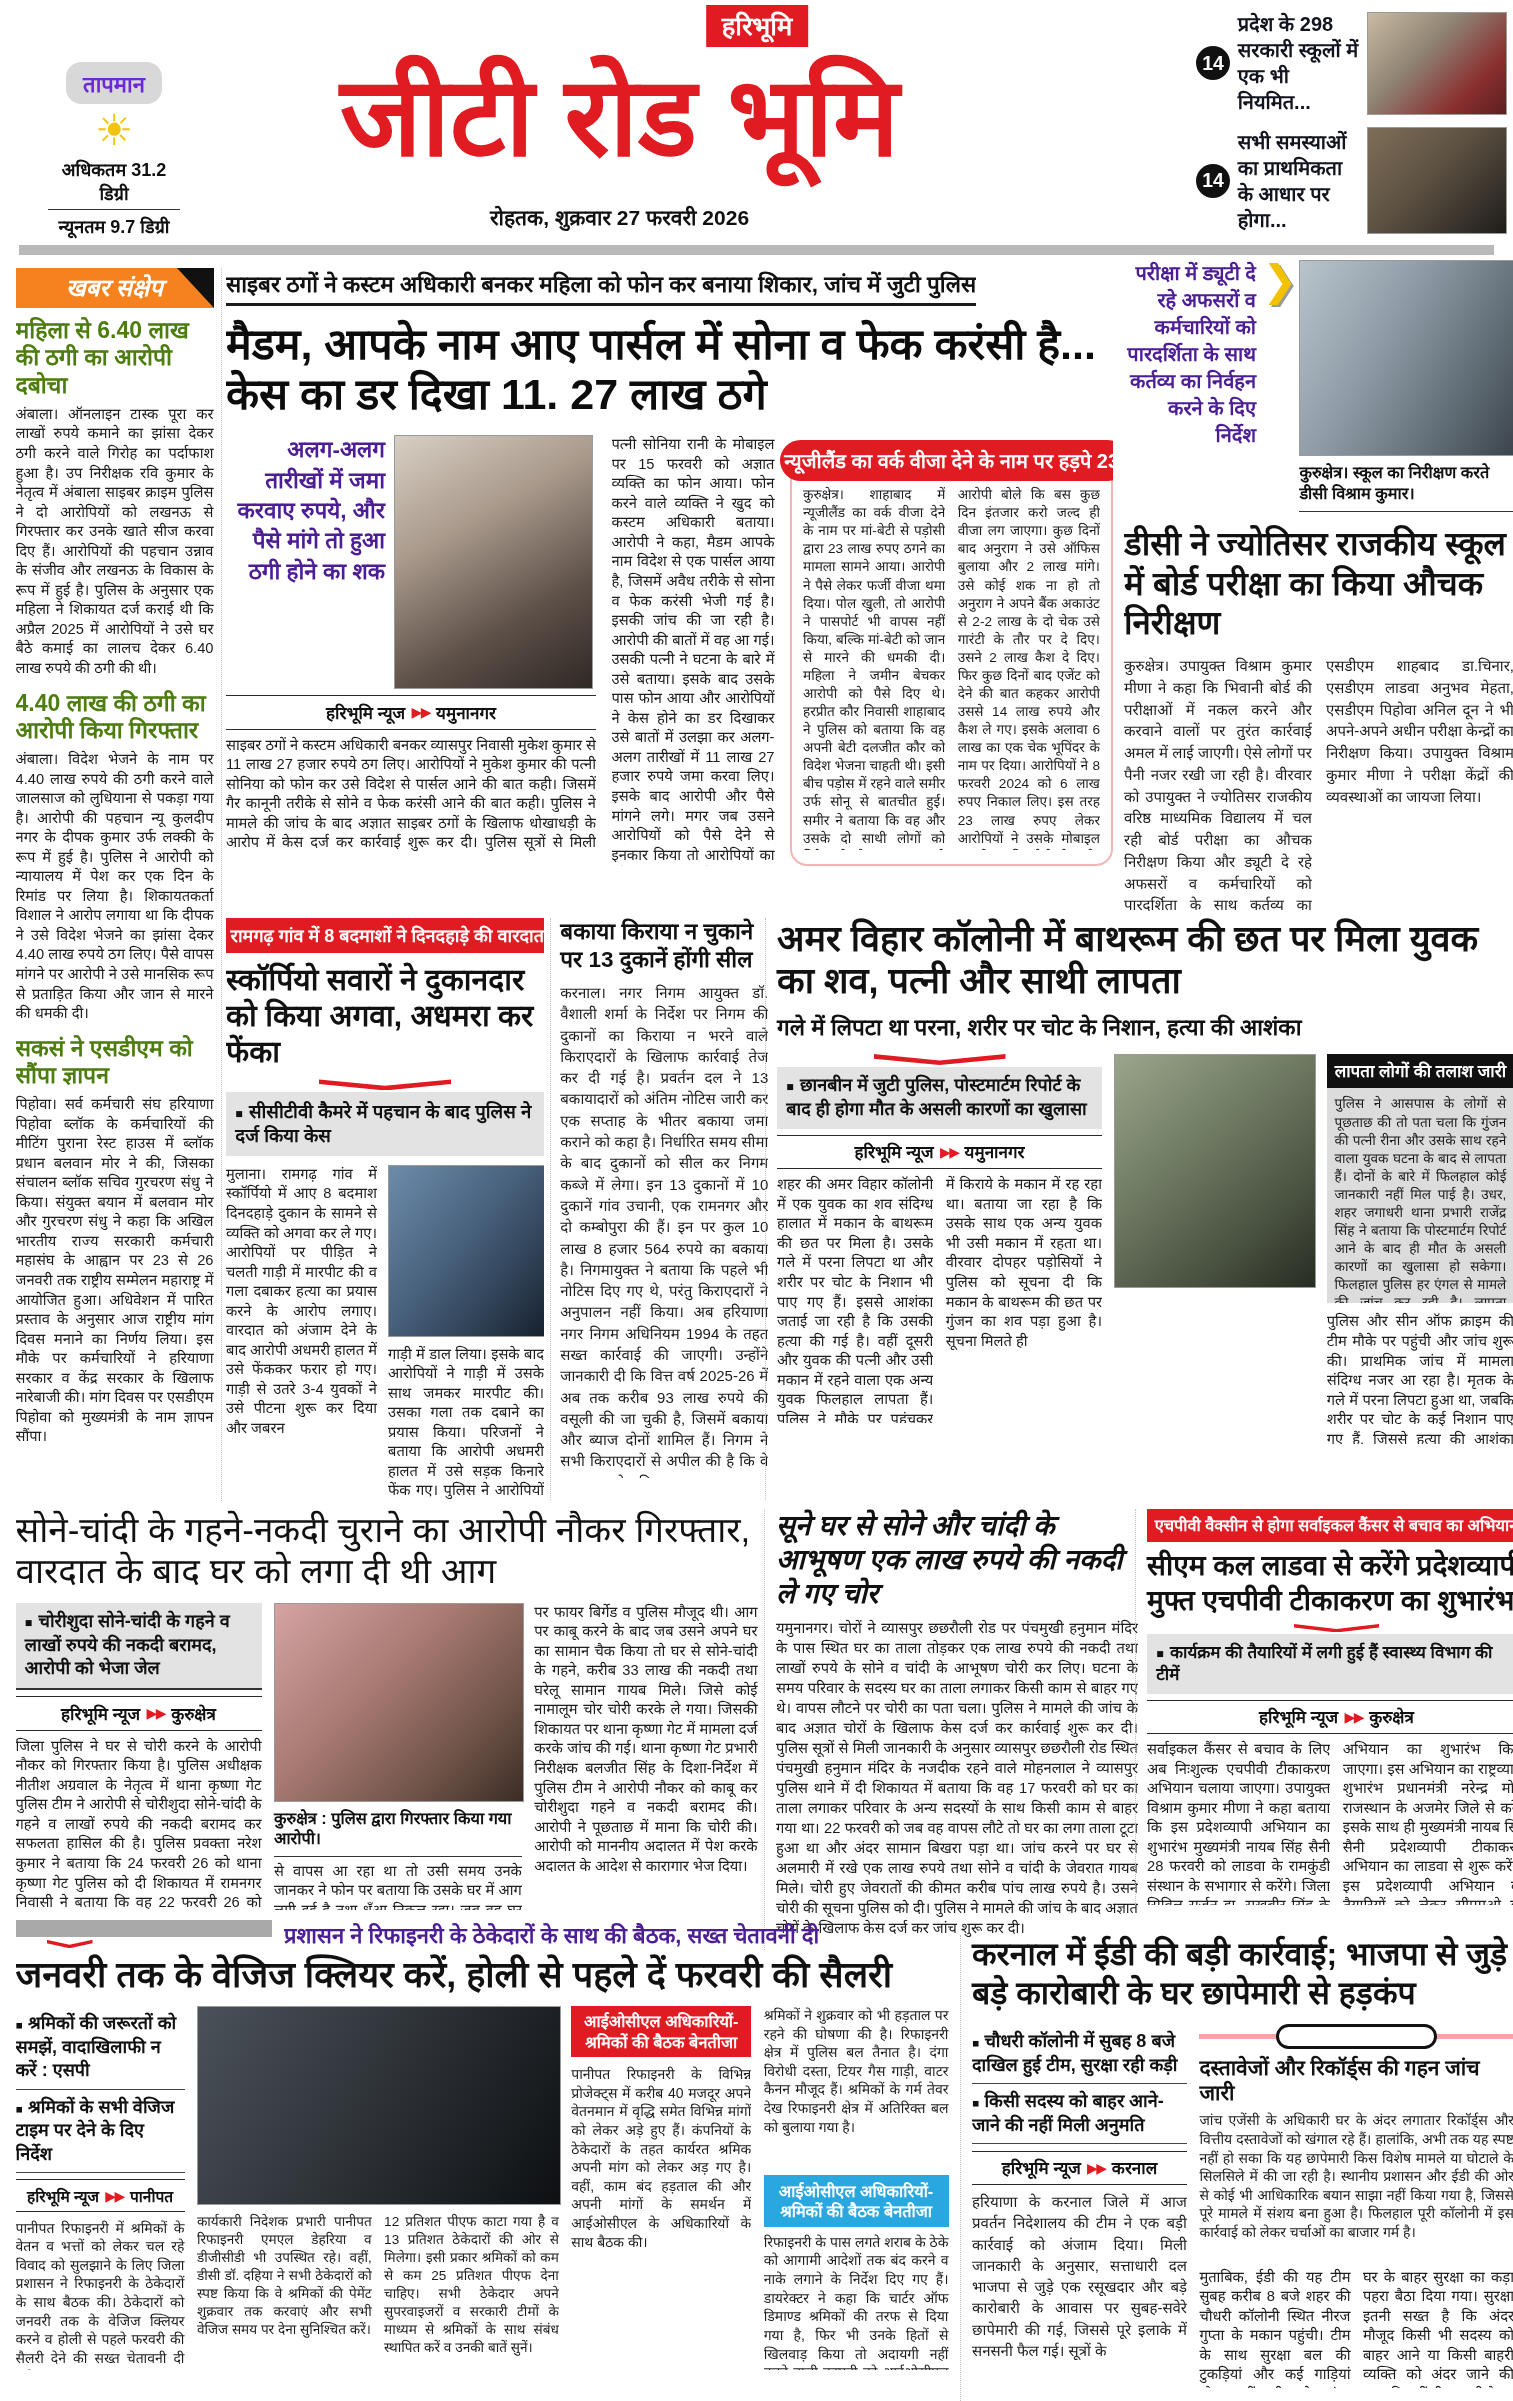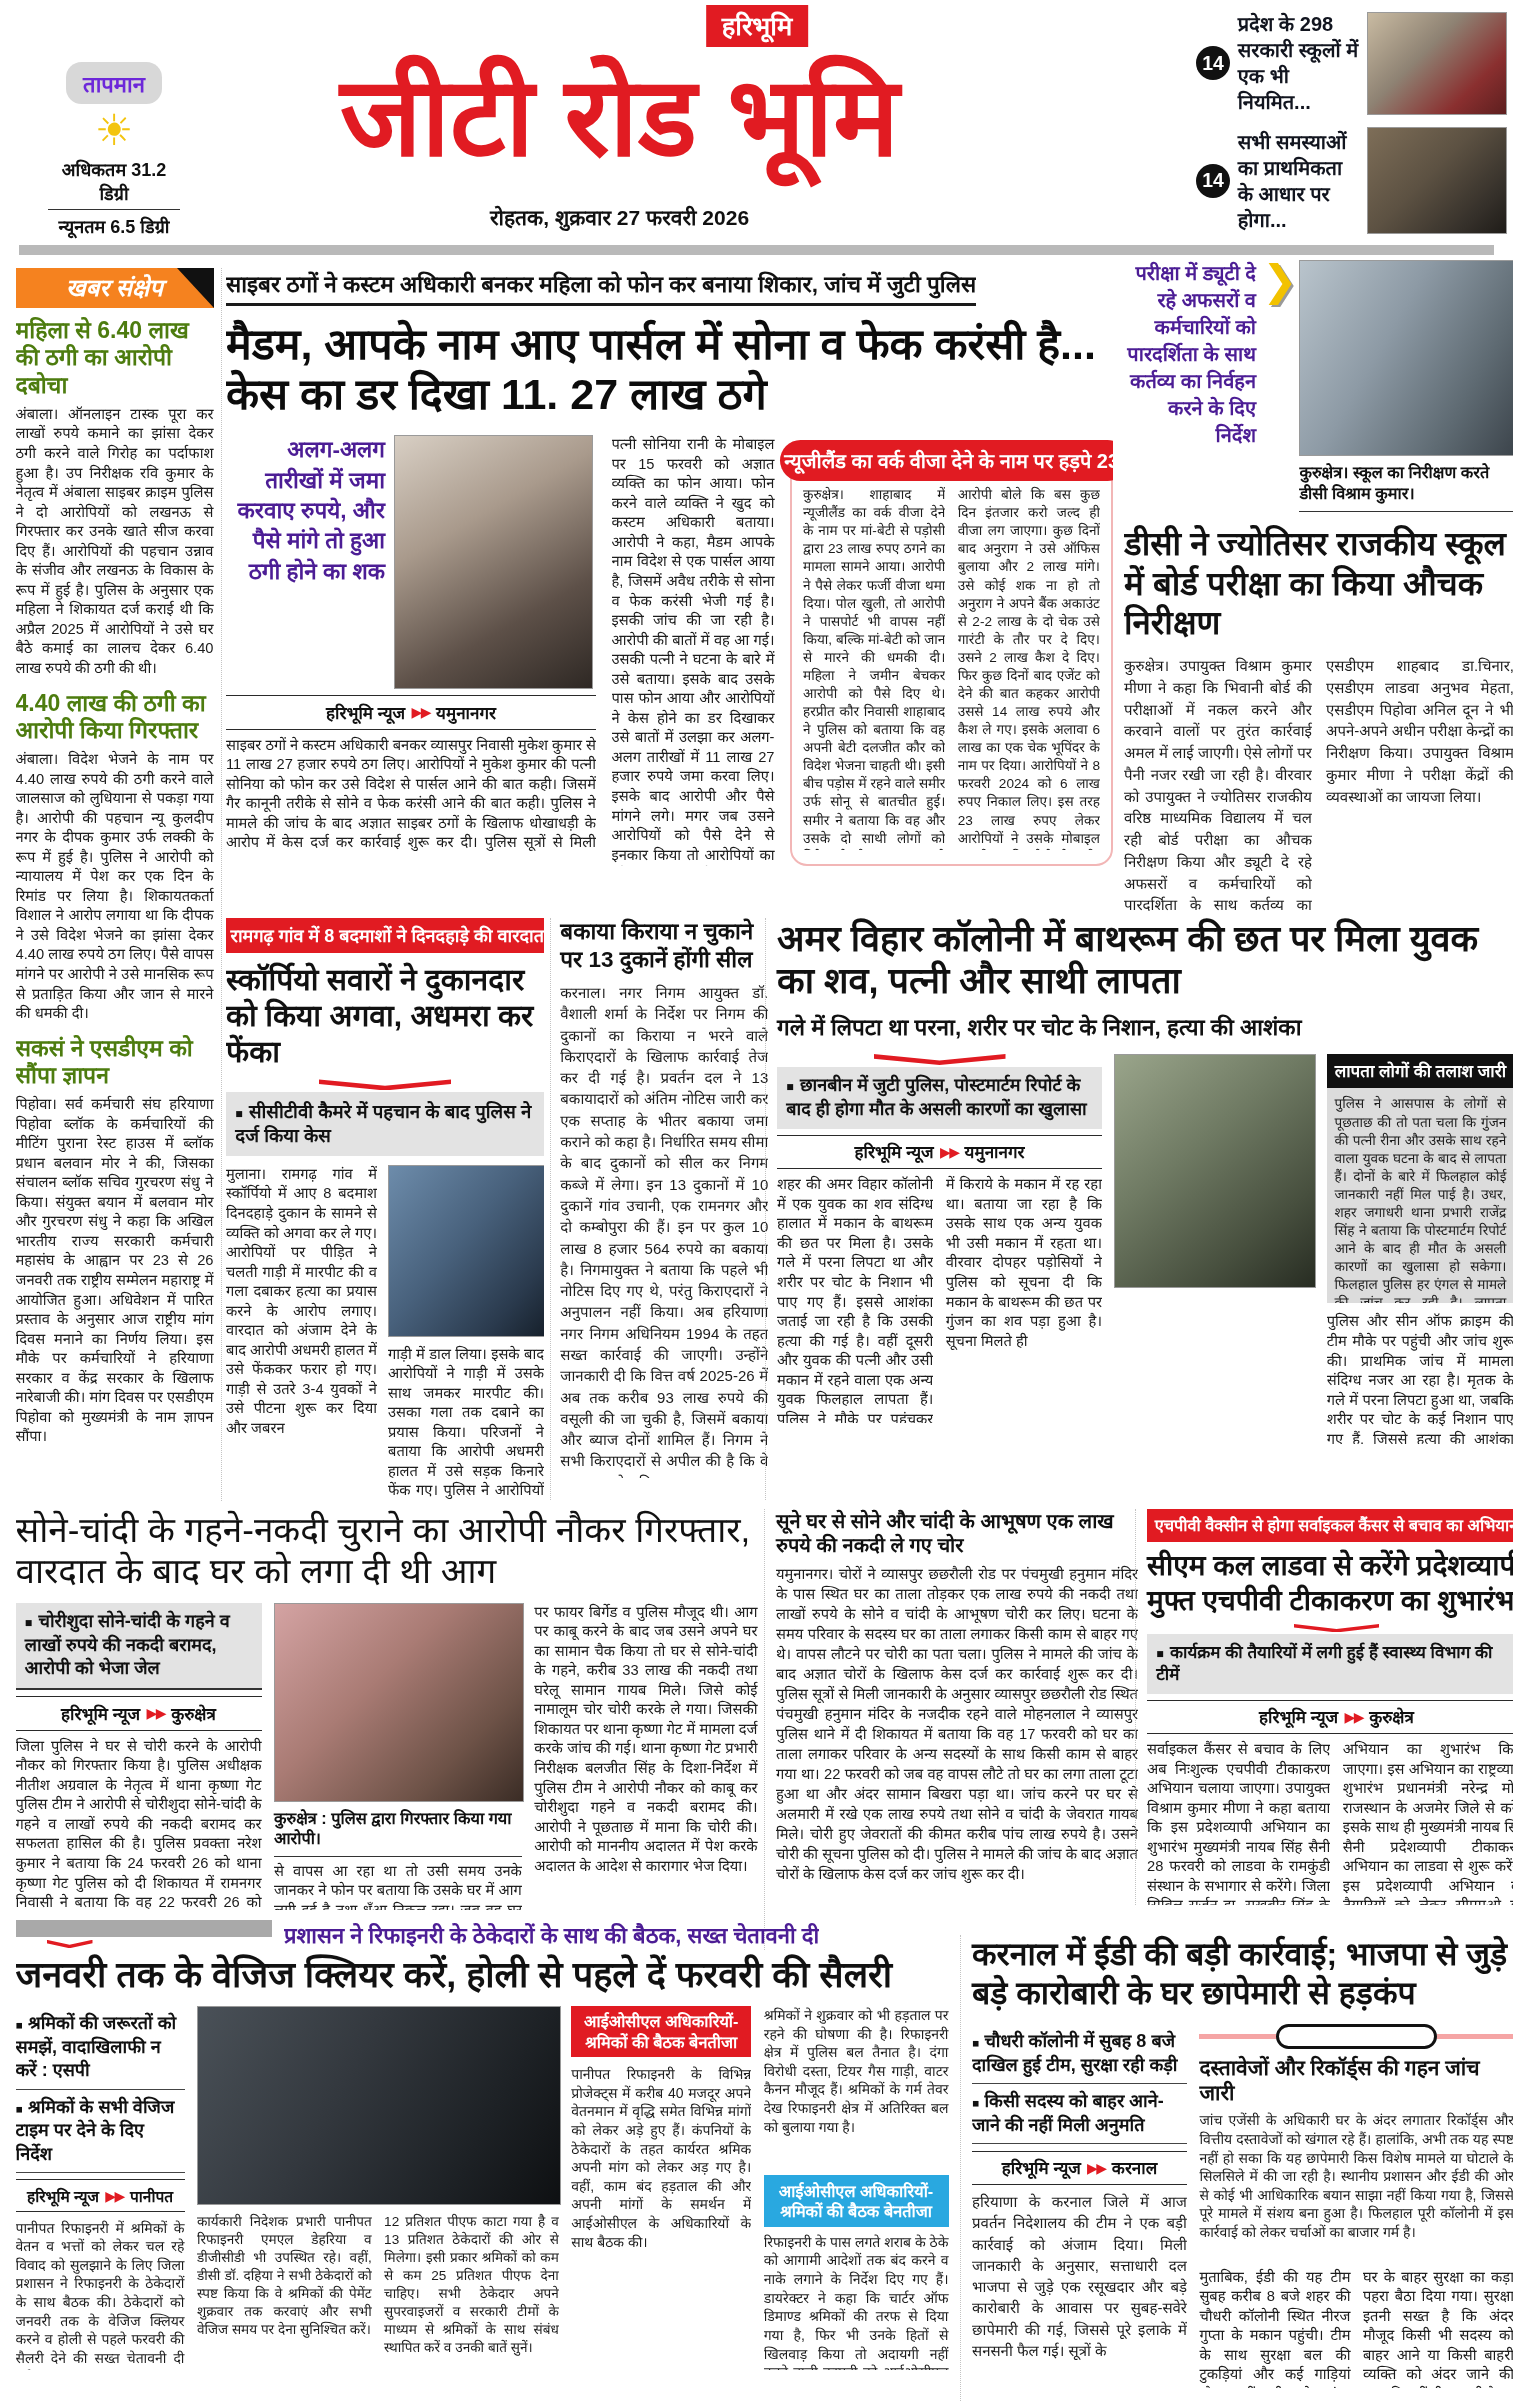--- a/index.html
+++ b/index.html
@@ -28,21 +28,21 @@
 </head>
 <body>
 
 <div id="page">
 
   <div class="abs" style="left:0;top:0;width:1514px;height:257px;">
     <div class="abs" style="left:48px;top:62px;width:132px;text-align:center;">
       <div style="display:inline-block;background:#d8d8d8;border-radius:15.5px;padding:6px 17px;color:#6d28d9;font-weight:bold;font-size:22px;">तापमान</div>
       <div style="font-size:43px;color:#f3c40f;line-height:1.1;margin:3.1px 0;">☀</div>
       <div style="font-size:18px;font-weight:bold;border-bottom:1.5px solid #333;padding-bottom:3.9px;">अधिकतम 31.2 डिग्री</div>
-      <div style="font-size:18px;font-weight:bold;padding-top:3.9px;">न्यूनतम 6.5 डिग्री</div>
+      <div style="font-size:18px;font-weight:bold;padding-top:3.9px;">न्यूनतम 9.7 डिग्री</div>
     </div>
 
     <div class="abs" style="left:50%;top:4.6px;transform:translateX(-50%);background:#e11b22;color:#fff;font-size:25.6px;font-weight:bold;padding:3.9px 15.5px;">हरिभूमि</div>
     <div class="abs" style="left:116px;top:37px;width:1007px;text-align:center;font-size:110px;font-weight:bold;color:#e11b22;line-height:1.45;white-space:nowrap;overflow:hidden;">जीटी रोड भूमि</div>
     <div class="abs" style="left:116px;top:203px;width:1007px;text-align:center;font-size:21px;font-weight:bold;">रोहतक, शुक्रवार 27 फरवरी 2026</div>
 
     <div class="abs" style="left:1196px;top:11px;width:311px;">
       <div style="display:flex;align-items:center;gap:7.7px;margin-bottom:12.4px;">
         <span style="flex:none;width:34px;height:34px;background:#111;color:#fff;border-radius:50%;display:flex;align-items:center;justify-content:center;font-size:19.4px;font-weight:bold;">14</span>
         <span style="width:124px;font-size:20px;font-weight:bold;color:#12151f;line-height:1.3;">प्रदेश के 298 सरकारी स्कूलों में एक भी नियमित...</span>
@@ -192,21 +192,21 @@
       <div style="width:248px;flex:none;">
         <div class="photo" style="width:100%;height:197px;background:linear-gradient(135deg,#d4a3a3 0%,#a97b74 40%,#6d5247 75%,#3a2c25 100%);"></div>
         <div class="caption">कुरुक्षेत्र : पुलिस द्वारा गिरफ्तार किया गया आरोपी।</div>
         <div class="bodytxt" style="margin-top:4.6px;height:62px;">से वापस आ रहा था तो उसी समय उनके जानकर ने फोन पर बताया कि उसके घर में आग लगी हुई है तथा धुँआ निकल रहा। जब वह घर पहुंचा तो वहां</div>
       </div>
       <div class="bodytxt" style="flex:1;height:100%;">पर फायर बिर्गेड व पुलिस मौजूद थी। आग पर काबू करने के बाद जब उसने अपने घर का सामान चैक किया तो घर से सोने-चांदी के गहने, करीब 33 लाख की नकदी तथा घरेलू सामान गायब मिले। जिसे कोई नामालूम चोर चोरी करके ले गया। जिसकी शिकायत पर थाना कृष्णा गेट में मामला दर्ज करके जांच की गई। थाना कृष्णा गेट प्रभारी निरीक्षक बलजीत सिंह के दिशा-निर्देश में पुलिस टीम ने आरोपी नौकर को काबू कर चोरीशुदा गहने व नकदी बरामद की। आरोपी ने पूछताछ में माना कि चोरी की। आरोपी को माननीय अदालत में पेश करके अदालत के आदेश से कारागार भेज दिया।</div>
     </div>
   </div>
 
   <div class="abs dotl" style="left:764px;top:1509px;width:362px;height:441px;overflow:hidden;padding-left:11px;">
-    <div style="font-size:20px;font-weight:bold;line-height:1.22;">सूने घर से सोने और चांदी के आभूषण एक लाख रुपये की नकदी ले गए चोर</div>
+    <div style="font-size:28px;font-weight:bold;line-height:1.22;font-style:italic;">सूने घर से सोने और चांदी के आभूषण एक लाख रुपये की नकदी ले गए चोर</div>
     <div class="bodytxt" style="margin-top:7.7px;font-size:14.7px;line-height:1.36;height:372px;">यमुनानगर। चोरों ने व्यासपुर छछरौली रोड पर पंचमुखी हनुमान मंदिर के पास स्थित घर का ताला तोड़कर एक लाख रुपये की नकदी तथा लाखों रुपये के सोने व चांदी के आभूषण चोरी कर लिए। घटना के समय परिवार के सदस्य घर का ताला लगाकर किसी काम से बाहर गए थे। वापस लौटने पर चोरी का पता चला। पुलिस ने मामले की जांच के बाद अज्ञात चोरों के खिलाफ केस दर्ज कर कार्रवाई शुरू कर दी। पुलिस सूत्रों से मिली जानकारी के अनुसार व्यासपुर छछरौली रोड स्थित पंचमुखी हनुमान मंदिर के नजदीक रहने वाले मोहनलाल ने व्यासपुर पुलिस थाने में दी शिकायत में बताया कि वह 17 फरवरी को घर का ताला लगाकर परिवार के अन्य सदस्यों के साथ किसी काम से बाहर गया था। 22 फरवरी को जब वह वापस लौटे तो घर का लगा ताला टूटा हुआ था और अंदर सामान बिखरा पड़ा था। जांच करने पर घर से अलमारी में रखे एक लाख रुपये तथा सोने व चांदी के जेवरात गायब मिले। चोरी हुए जेवरातों की कीमत करीब पांच लाख रुपये है। उसने चोरी की सूचना पुलिस को दी। पुलिस ने मामले की जांच के बाद अज्ञात चोरों के खिलाफ केस दर्ज कर जांच शुरू कर दी।</div>
   </div>
 
   <div class="abs dotl" style="left:1135px;top:1509px;width:379px;height:396px;overflow:hidden;padding-left:11px;">
     <div class="kickerbar" style="font-size:16.3px;">एचपीवी वैक्सीन से होगा सर्वाइकल कैंसर से बचाव का अभियान</div>
     <div style="font-size:28px;font-weight:bold;line-height:1.22;margin-top:7.7px;">सीएम कल लाडवा से करेंगे प्रदेशव्यापी मुफ्त एचपीवी टीकाकरण का शुभारंभ</div>
     <div class="chev small" style="margin-top:6.2px;"></div>
     <div class="graybox" style="font-size:17px;">
       <span class="sq">■</span><span>कार्यक्रम की तैयारियों में लगी हुई हैं स्वास्थ्य विभाग की टीमें</span>
     </div>

